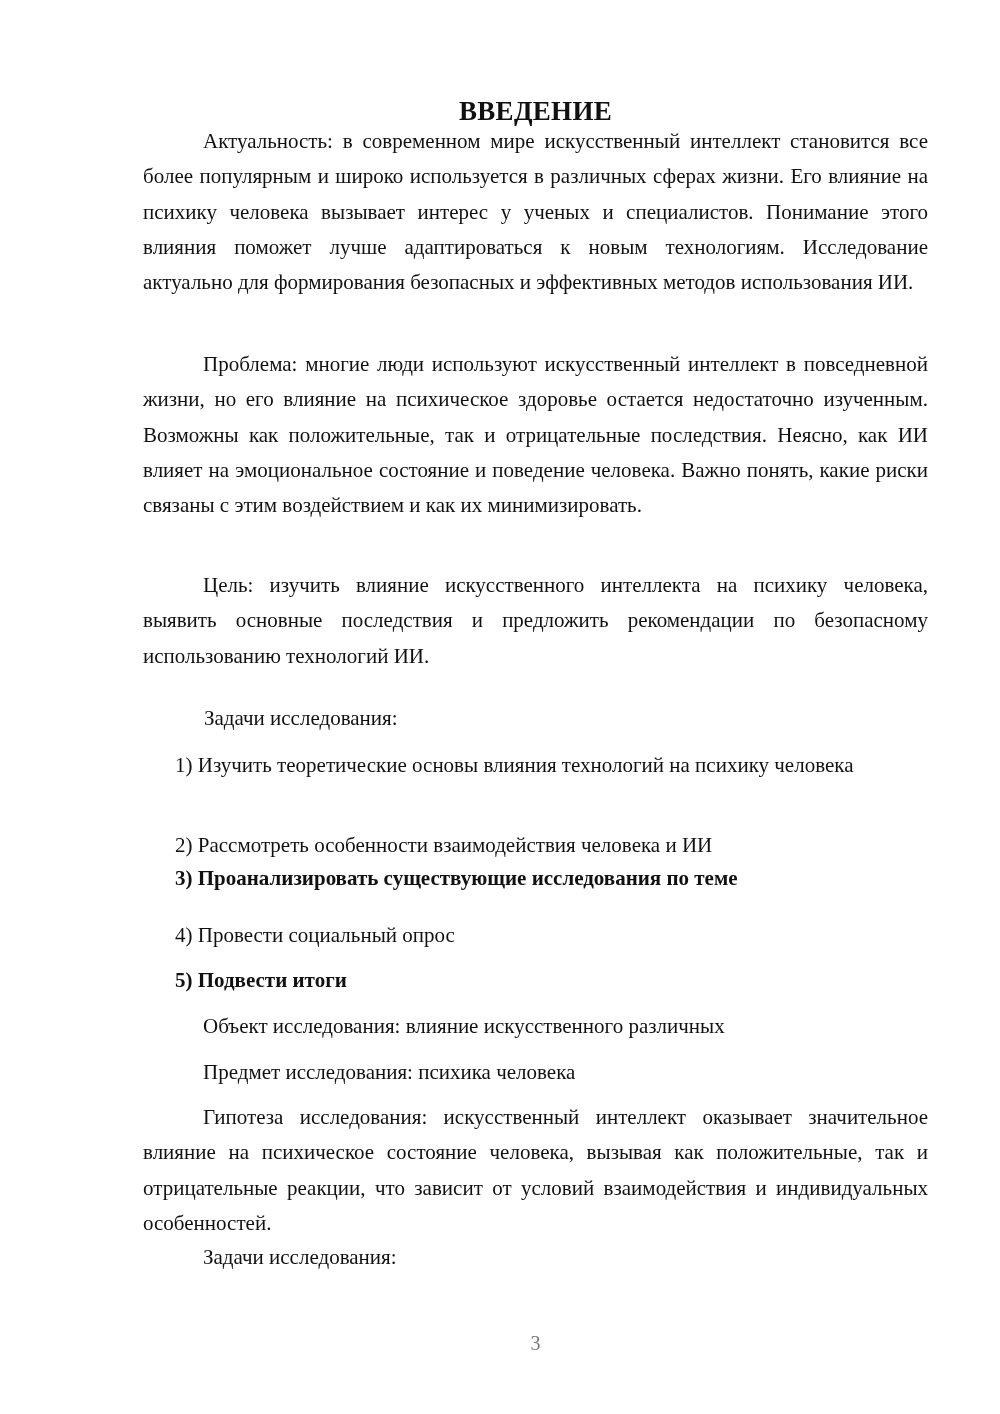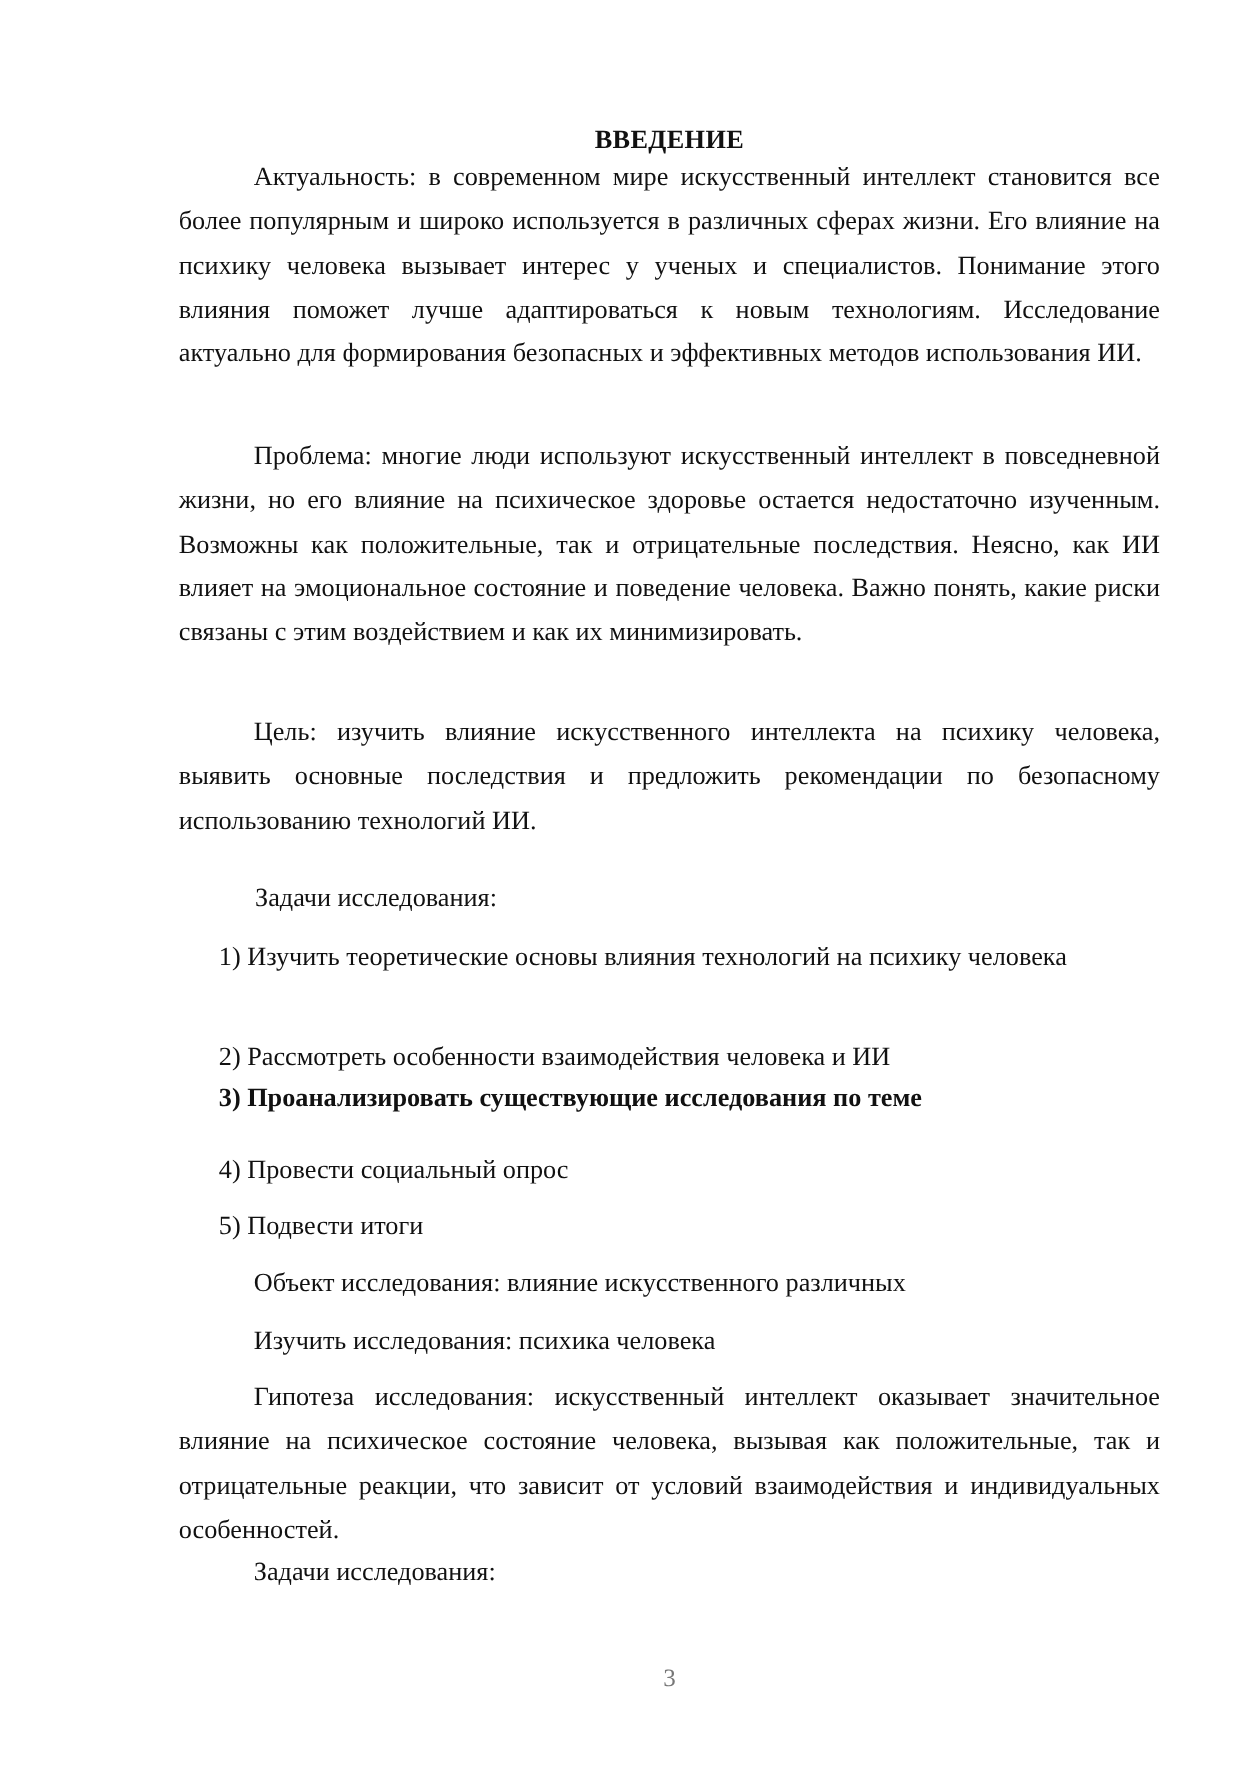--- a/index.html
+++ b/index.html
@@ -1,20 +1,20 @@
 <!DOCTYPE html>
 <html><head>
 <meta charset="utf-8">
 <style>
   html, body { margin:0; padding:0; background:#ffffff; }
   body { width:1000px; height:1414px; position:relative; overflow:hidden;
          font-family:"Liberation Serif", "DejaVu Serif", serif; color:#111; }
   .page { position:absolute; left:143px; top:0; width:785px; }
   .title { position:absolute; top:96px; left:0; width:785px; text-align:center;
-           font-weight:bold; font-size:21px; line-height:30px; letter-spacing:0.3px; }
+           font-weight:bold; font-size:27px; line-height:30px; letter-spacing:0.3px; }
   .para { position:absolute; left:0; width:785px; font-size:21px; line-height:35.3px;
           text-align:justify; text-align-last:left; }
   .indent { text-indent:60px; }
   .item { text-indent:32px; }
   .pagenum { position:absolute; top:1332px; left:0; width:785px; text-align:center;
              font-size:20px; color:#777; }
 </style>
 </head>
 <body>
 
@@ -23,21 +23,21 @@
 
   <p class="para indent" style="top:124px;margin:0;">Актуальность: в современном мире искусственный интеллект становится все более популярным и широко используется в различных сферах жизни. Его влияние на психику человека вызывает интерес у ученых и специалистов. Понимание этого влияния поможет лучше адаптироваться к новым технологиям. Исследование актуально для формирования безопасных и эффективных методов использования ИИ.</p>
   <p class="para indent" style="top:347px;margin:0;">Проблема: многие люди используют искусственный интеллект в повседневной жизни, но его влияние на психическое здоровье остается недостаточно изученным. Возможны как положительные, так и отрицательные последствия. Неясно, как ИИ влияет на эмоциональное состояние и поведение человека. Важно понять, какие риски связаны с этим воздействием и как их минимизировать.</p>
   <p class="para indent" style="top:568px;margin:0;">Цель: изучить влияние искусственного интеллекта на психику человека, выявить основные последствия и предложить рекомендации по безопасному использованию технологий ИИ.</p>
   <p class="para indent" style="top:700px;margin:1px;">Задачи исследования:</p>
 
   <p class="para item" style="top:748px;margin:0;">1) Изучить теоретические основы влияния технологий на психику человека</p>
   <p class="para item" style="top:828px;margin:0;">2) Рассмотреть особенности взаимодействия человека и ИИ</p>
   <p class="para item" style="top:861px;margin:0;font-weight:bold;">3) Проанализировать существующие исследования по теме</p>
   <p class="para item" style="top:918px;margin:0;">4) Провести социальный опрос</p>
-  <p class="para item" style="top:963px;margin:0;">5) Подвести итоги</p>
+  <p class="para item" style="top:963px;margin:0;font-weight:bold;">5) Подвести итоги</p>
 
   <p class="para indent" style="top:1009px;margin:0;">Объект исследования: влияние искусственного различных</p>
-  <p class="para indent" style="top:1055px;margin:0;">Изучить исследования: психика человека</p>
+  <p class="para indent" style="top:1055px;margin:0;">Предмет исследования: психика человека</p>
   <p class="para indent" style="top:1100px;margin:0;">Гипотеза исследования: искусственный интеллект оказывает значительное влияние на психическое состояние человека, вызывая как положительные, так и отрицательные реакции, что зависит от условий взаимодействия и индивидуальных особенностей.</p>
   <p class="para indent" style="top:1240px;margin:0;">Задачи исследования:</p>
 
   <div class="pagenum">3</div>
 </div>
 
 </body></html>

